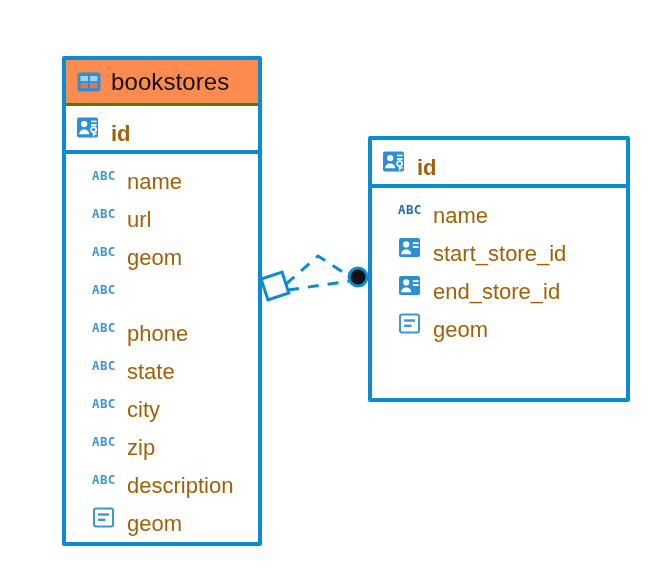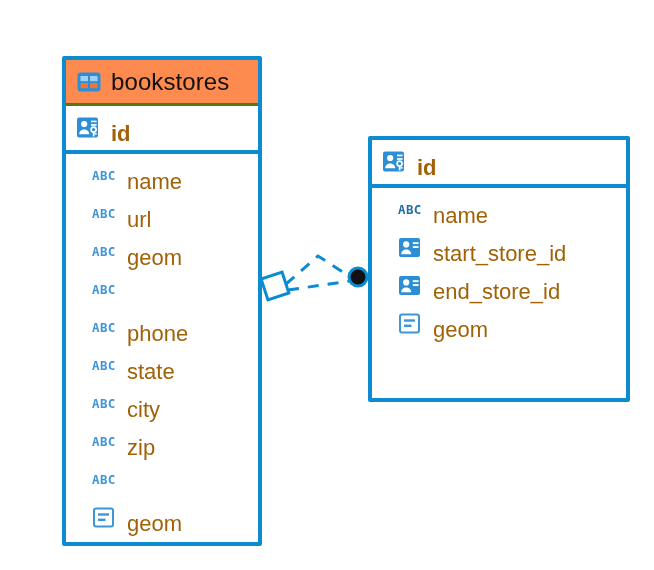--- a/index.html
+++ b/index.html
@@ -202,20 +202,21 @@
             </svg>
         </span>
         <span class="field-label">zip</span>
       </div>
       <div class="field-row">
         <span class="icon sz-field">
           <svg width="26" height="24" viewBox="0 0 26 24">
               <text x="0" y="16" font-family="DejaVu Sans Mono, monospace" font-size="12.5" font-weight="bold" fill="#3D96D6" letter-spacing="0.4">ABC</text>
             </svg>
         </span>
+        <span class="field-label">description</span>
       </div>
       <div class="field-row">
         <span class="icon sz-field">
           <svg width="26" height="24" viewBox="0 0 26 24">
             <rect x="2" y="2.5" width="19" height="18" rx="2" fill="none" stroke="#3D96D6" stroke-width="2"></rect>
             <rect x="6" y="7.3" width="11" height="2.4" fill="#3D96D6"></rect>
             <rect x="6" y="12.6" width="7.5" height="2.4" fill="#3D96D6"></rect>
           </svg>
         </span>
         <span class="field-label">geom</span>

